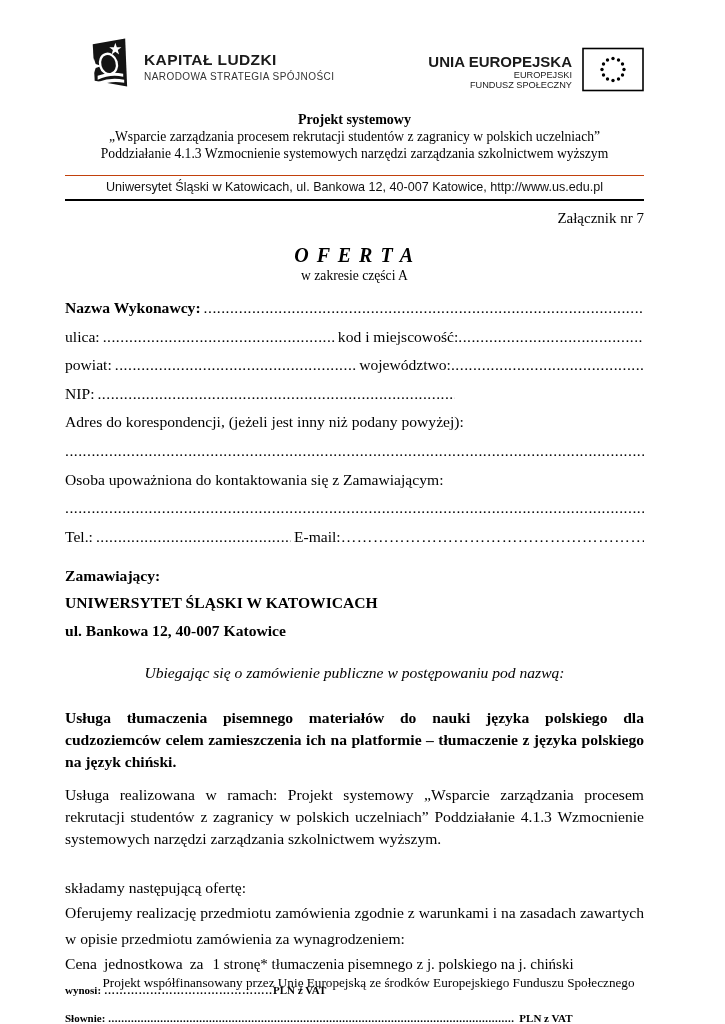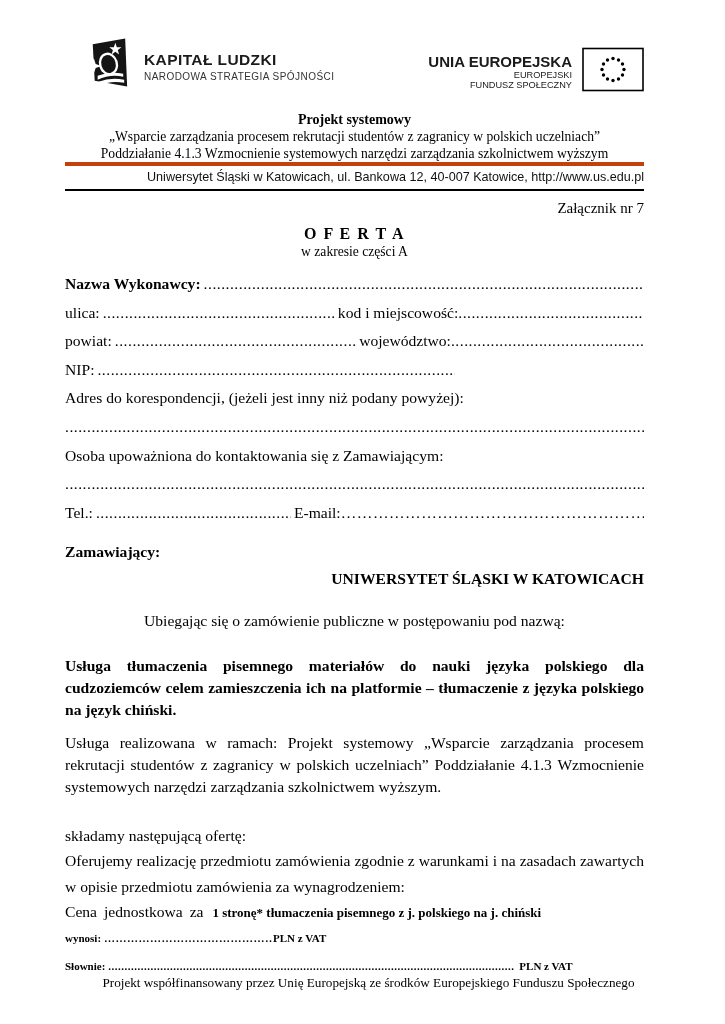--- a/index.html
+++ b/index.html
@@ -19,51 +19,51 @@
   .kl-sub { font-size:10px; letter-spacing:0.45px; color:#333; margin-top:2px; }
   .eu-logo { display:flex; align-items:center; gap:10px; margin-top:10px; }
   .eu-text { text-align:right; font-family:"Liberation Sans", sans-serif; color:#1a1a1a; }
   .eu-l1 { font-weight:bold; font-size:15px; }
   .eu-l2, .eu-l3 { font-size:9.2px; }
 
   
   .project-header { text-align:center; margin-top:13px; font-size:13.6px; line-height:17px; }
   .ph-title { font-weight:bold; font-size:14px; }
   .uni-bar {
-    margin-top:0; border-top:4px solid #c2410c; border-bottom:2px solid #000;
-    padding:4px 0 5px 0; text-align:right;
+    margin-top:13px; border-top:1px solid #c2410c; border-bottom:2px solid #000;
+    padding:4px 0 5px 0; text-align:center;
     font-family:"Liberation Sans", sans-serif; font-size:12.6px; color:#111;
   }
   .attachment { text-align:right; font-size:15px; margin-top:9px; }
-  .offer-title { text-align:center; font-weight:bold; font-size:16px; letter-spacing:1.5px; margin-top:8px; }
+  .offer-title { text-align:center; font-weight:bold; font-size:20px; letter-spacing:1.5px; margin-top:17px;font-style:italic; }
   .offer-subtitle { text-align:center; font-size:13.6px; margin-top:1px; }
 
   
   .form { margin-top:10px; font-size:15.6px; }
   .form-row { display:flex; align-items:center; line-height:28.6px; white-space:nowrap; }
   .fill { flex:1 1 0; overflow:hidden; white-space:nowrap; letter-spacing:0.5px; }
   .fill-fixed { flex:0 0 auto; overflow:hidden; white-space:nowrap; letter-spacing:0.5px; display:inline-block; vertical-align:baseline; }
   .w-nip { width:358px; } .w-tel { width:195px; }
   .b { font-weight:bold; }
   .gap { margin-left:3px; } .gap-r { margin-right:3px; }
 
   
   .zam { margin-top:11px; font-size:15.6px; }
   .zam-label { font-weight:bold; line-height:27px; }
-  .zam-name, .zam-addr { text-align:right; font-weight:bold; line-height:28px; }
-  .intro { text-align:center; font-size:15.6px; margin-top:19px; }
+  .zam-name, .zam-addr { text-align:left; font-weight:bold; line-height:28px; }
+  .intro { text-align:center; font-size:15.6px; margin-top:19px;font-style:italic; }
 
   
   .subject { margin-top:25px; font-weight:bold; text-align:justify; font-size:15.6px; line-height:22px; }
   .context { margin-top:11px; text-align:justify; font-size:15.6px; line-height:22px; }
   .sklad { margin-top:25px; font-size:15.6px; line-height:25px;font-family:Liberation Serif, serif; }
   .terms { text-align:justify; font-size:15.6px; line-height:25.5px; }
   .price-line { font-size:15.6px; line-height:25px; white-space:nowrap; }
   .price-main { font-weight:normal; word-spacing:3px; }
-  .price-detail { font-weight:bold; font-size:13px; margin-left:5px; }
+  .price-detail { font-weight:normal; font-size:15px; margin-left:5px; }
   .money-row { display:flex; align-items:flex-start; font-weight:bold; font-size:11px; line-height:27.5px; white-space:nowrap; }
   .w-wynosi { width:168px; } .w-slownie { width:406px; }
   .pln { margin-left:1px; }
   .pln-sp { margin-left:5px; }
 
   .footer { position:absolute; left:12px; right:0; bottom:33px; text-align:center; font-size:13.2px; }
 </style>
 </head>
 <body>
 
@@ -165,20 +165,21 @@
         <span class="gap-r">Tel.:</span>
         <span class="fill-fixed w-tel">........................................................................................................................................................................................................................................</span>
         <span class="gap">E-mail:</span>
         <span class="fill">………………………………………………………………………………………………………………………………</span>
       </div>
     </div>
 
     <div class="zam">
       <div class="zam-label">Zamawiający:</div>
       <div class="zam-name">UNIWERSYTET ŚLĄSKI W KATOWICACH</div>
+      <div class="zam-addr">ul. Bankowa 12, 40-007 Katowice</div>
     </div>
 
     <div class="intro">Ubiegając się o zamówienie publiczne w postępowaniu pod nazwą:</div>
 
     <p class="subject">Usługa tłumaczenia pisemnego materiałów do nauki języka polskiego dla cudzoziemców celem zamieszczenia ich na platformie – tłumaczenie z języka polskiego na język chiński.</p>
 
     <p class="context">Usługa realizowana w ramach: Projekt systemowy „Wsparcie zarządzania procesem rekrutacji studentów z zagranicy w polskich uczelniach” Poddziałanie 4.1.3 Wzmocnienie systemowych narzędzi zarządzania szkolnictwem wyższym.</p>
 
     <div class="sklad">składamy następującą ofertę:</div>
 

